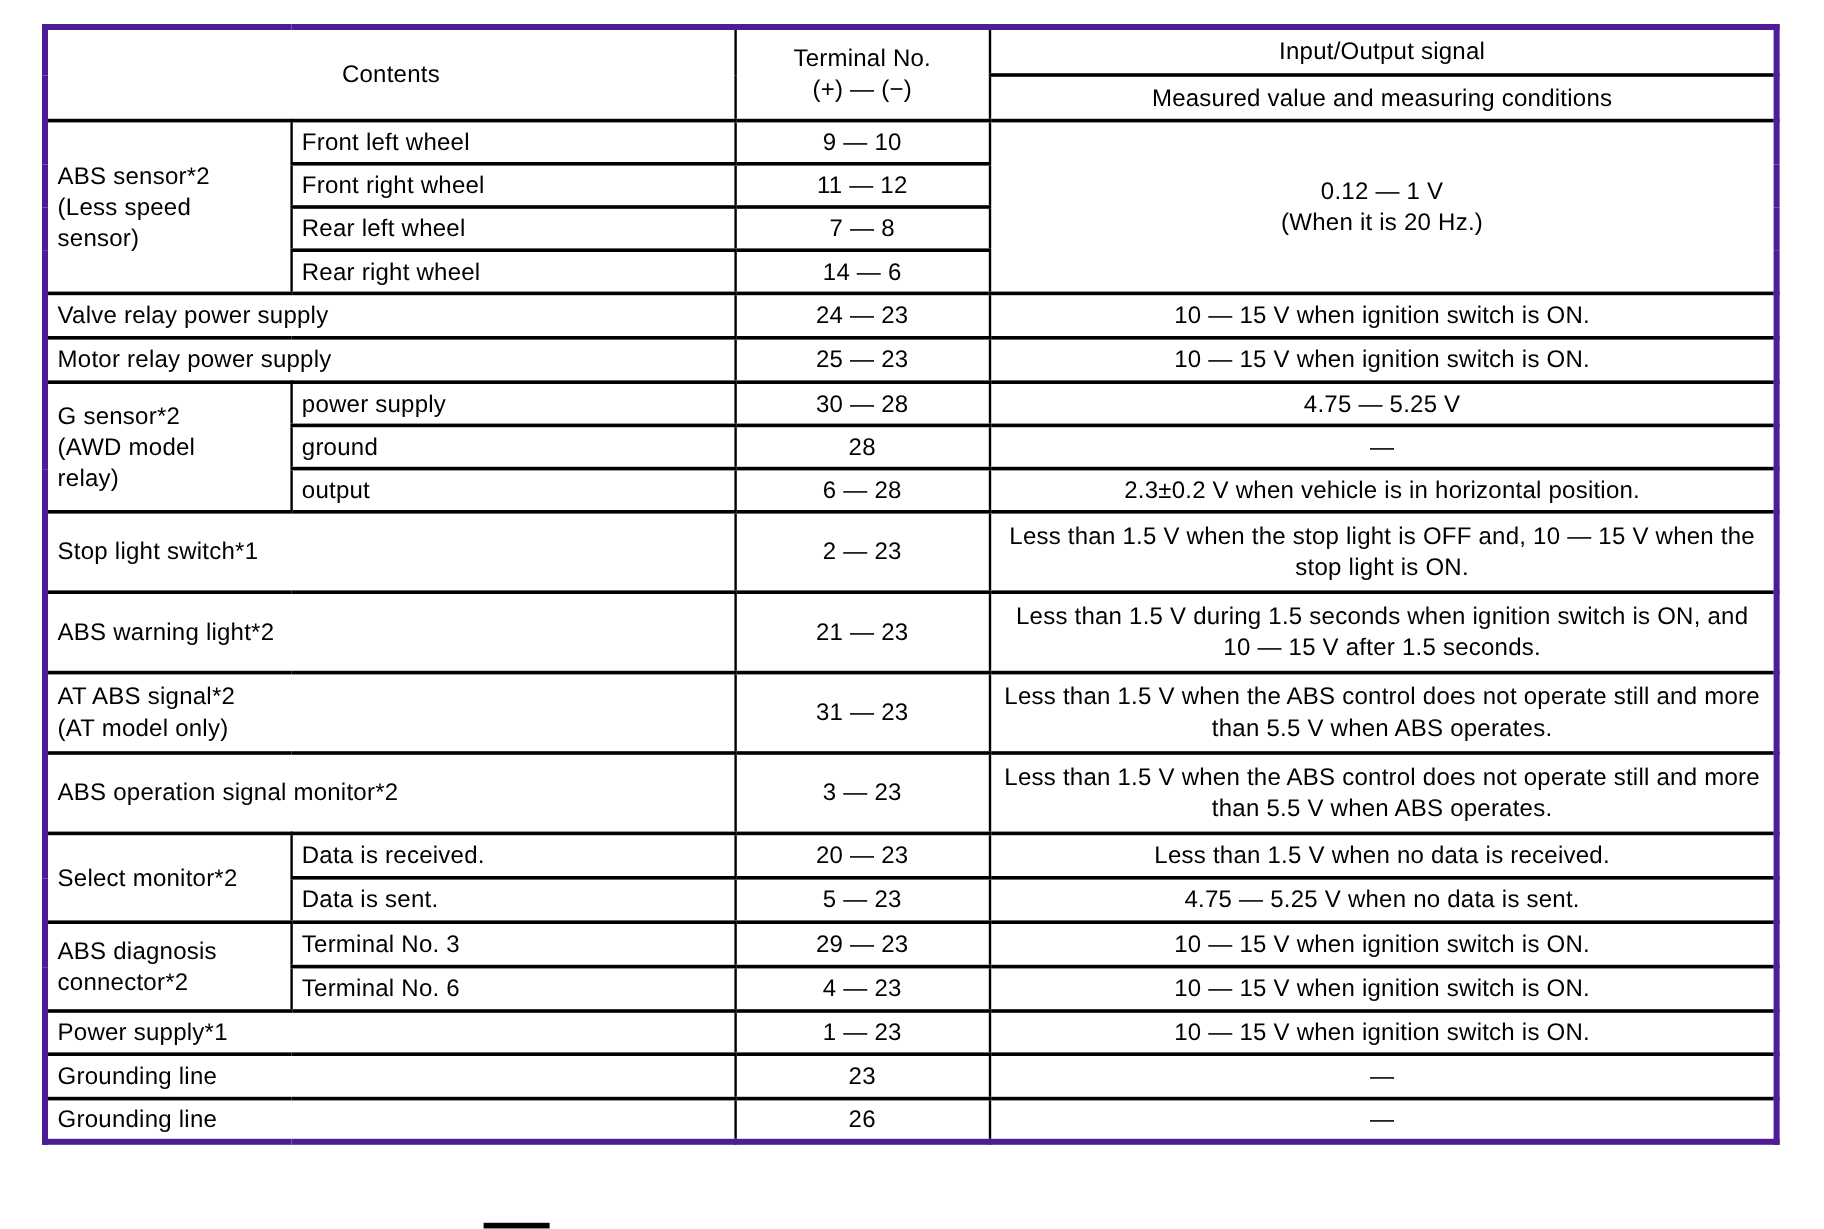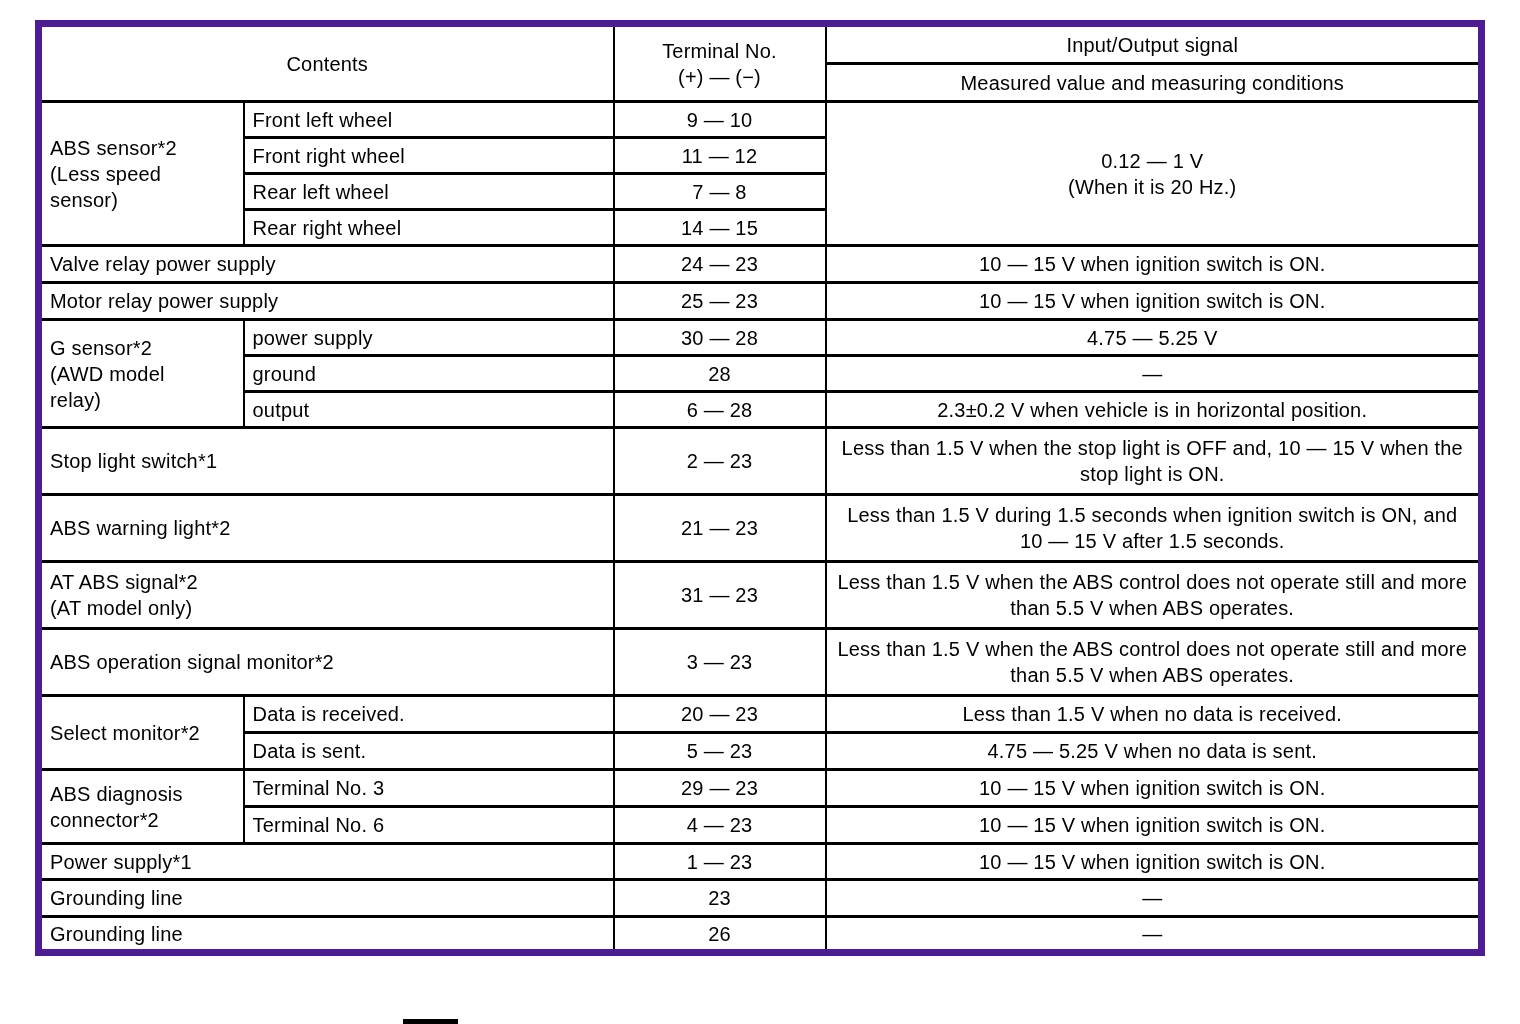--- a/index.html
+++ b/index.html
@@ -14,21 +14,21 @@
     width: 1520px; height: 1024px;
     overflow: hidden;
     background: #ffffff;
   }
   table.io-table {
     position: absolute;
     left: 35px; top: 20px;
     width: 1443px;
     border-collapse: collapse;
     table-layout: fixed;
-    border: 7px solid #4c1d95;
+    border: 5px solid #4c1d95;
   }
   .io-table th, .io-table td {
     border: 2px solid #000;
     border-top-width: 3px;
     border-bottom-width: 3px;
     padding: 1px 8px;
     font-size: 20px;
     font-weight: normal;
     letter-spacing: 0.2px;
     line-height: 1.3;
@@ -98,21 +98,21 @@
     <tr class="rh">
       <td class="al">Front right wheel</td>
       <td class="ac">11 — 12</td>
     </tr>
     <tr class="rh">
       <td class="al">Rear left wheel</td>
       <td class="ac">7 — 8</td>
     </tr>
     <tr class="rh">
       <td class="al">Rear right wheel</td>
-      <td class="ac">14 — 15</td>
+      <td class="ac">14 — 6</td>
     </tr>
 
     <tr class="rh37">
       <td colspan="2" class="al">Valve relay power supply</td>
       <td class="ac">24 — 23</td>
       <td class="ac">10 — 15 V when ignition switch is ON.</td>
     </tr>
 
     <tr class="rh37">
       <td colspan="2" class="al">Motor relay power supply</td>

